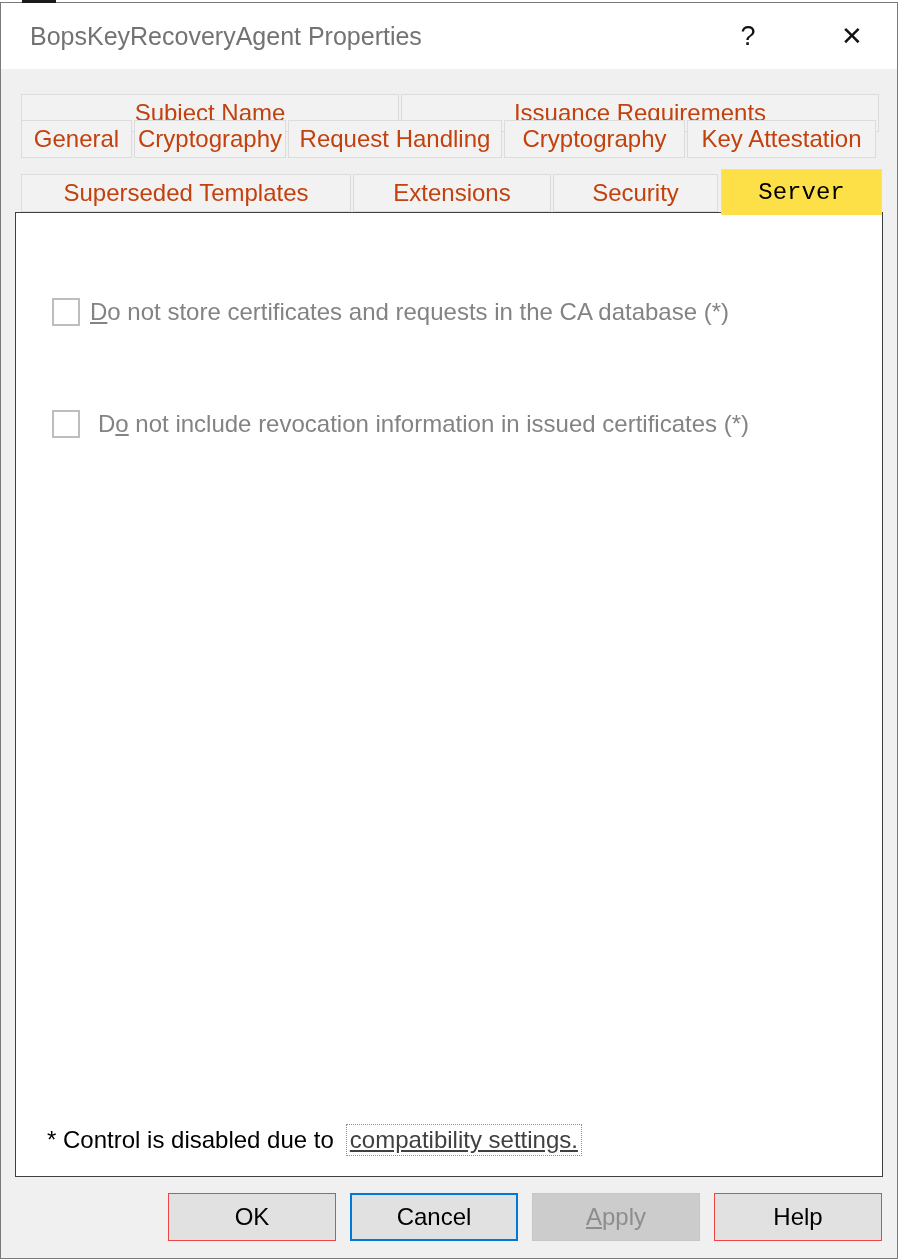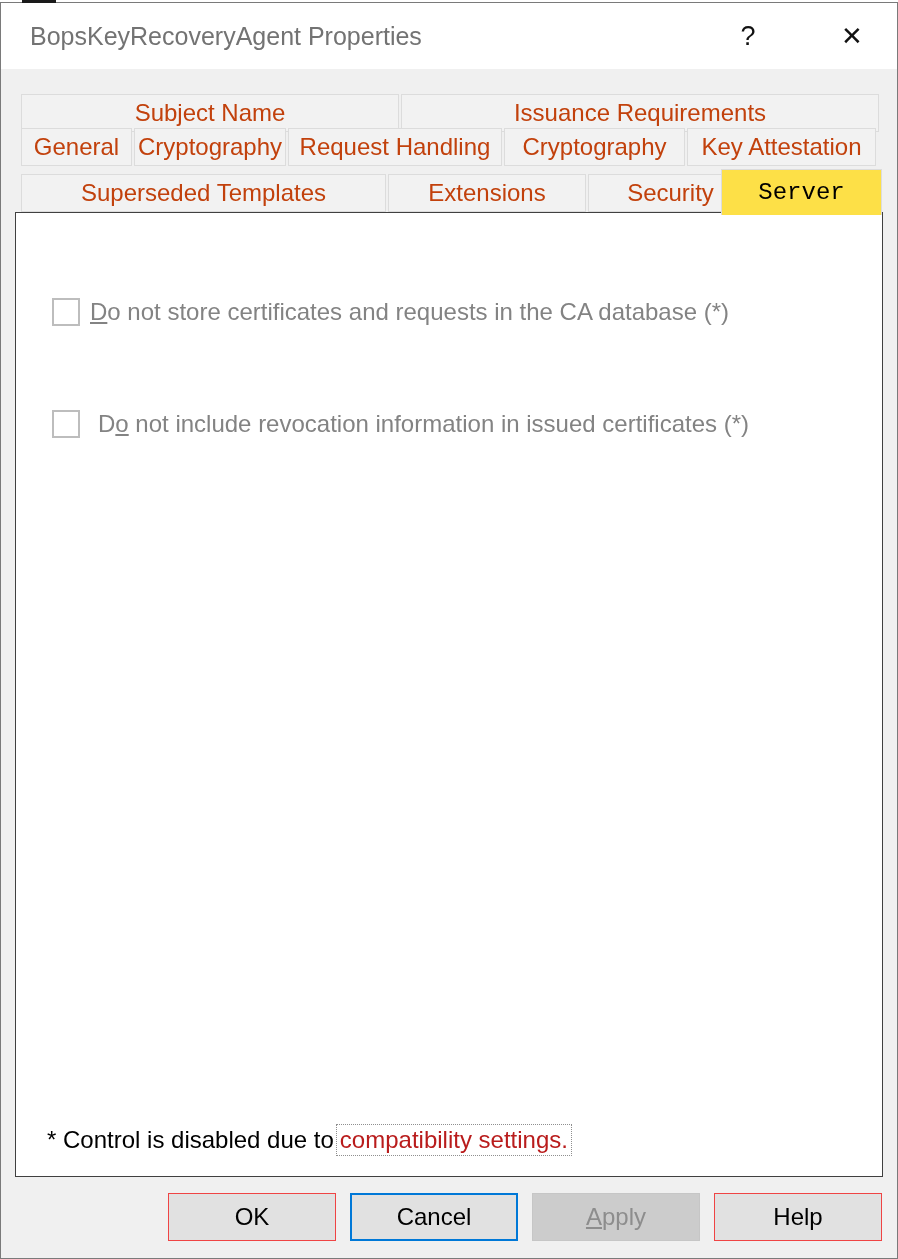--- a/index.html
+++ b/index.html
@@ -27,21 +27,21 @@
   }
   .tb-btn {
     width:70px; height:66px; display:flex; align-items:center; justify-content:center;
     font-size:27px; color:#111; cursor:default;
   }
   .tb-btn.help { margin-right:34px; }
   .tb-btn.close { margin-right:10px; font-size:26px; }
   
   .tab-row { position:absolute; left:20px; display:flex; gap:2px; }
   .tab-row-1 { top:91px; }
-  .tab-row-2 { top:125px; }
+  .tab-row-2 { top:117px; }
   .tab-row-3 { top:171px; }
   .tab {
     height:38px; background:#f2f2f2; border:1px solid #dcdcdc;
     display:flex; align-items:center; justify-content:center;
     font-size:24px; color:#c2410c; white-space:nowrap;
   }
   .tab-active {
     position:absolute; left:720px; top:166px; width:161px; height:46px;
     background:#fde047; border:1px solid #dcdcdc; border-bottom:none;
     display:flex; align-items:center; justify-content:center;
@@ -62,21 +62,21 @@
   }
   .checkbox-label {
     margin-left:10px; font-size:24px; color:#838383; white-space:nowrap;
   }
   .u { text-decoration:underline; }
   .footnote {
     position:absolute; left:31px; top:911px; font-size:24px; color:#000;
     display:flex; align-items:center; white-space:nowrap;
   }
   .footnote-link {
-    margin-left:2px; color:#b91c1c; 
+    margin-left:12px; color:#404040; text-decoration:underline;
     border:1px dotted #8f8f8f; padding:1px 3px; cursor:pointer;
   }
   
   .button-row { position:absolute; left:0; top:1190px; width:896px; height:48px; }
   .btn {
     position:absolute; top:0; width:168px; height:48px;
     background:#e1e1e1; border:1px solid #ef4444;
     display:flex; align-items:center; justify-content:center;
     font-size:24px; color:#000; cursor:default; white-space:nowrap;
   }
@@ -107,21 +107,21 @@
 
   <div class="tab-row tab-row-2">
     <div class="tab" style="width:111px">General</div>
     <div class="tab" style="width:152px">Cryptography</div>
     <div class="tab" style="width:214px">Request Handling</div>
     <div class="tab" style="width:181px">Cryptography</div>
     <div class="tab" style="width:189px">Key Attestation</div>
   </div>
 
   <div class="tab-row tab-row-3">
-    <div class="tab" style="width:365px">Superseded Templates</div>
+    <div class="tab" style="width:330px">Superseded Templates</div>
     <div class="tab" style="width:198px">Extensions</div>
     <div class="tab" style="width:165px">Security</div>
   </div>
 
   <div class="tab-active">Server</div>
 
   <div class="panel">
 
     <div class="checkbox-row checkbox-row-1">
       <div class="checkbox-box"></div>

